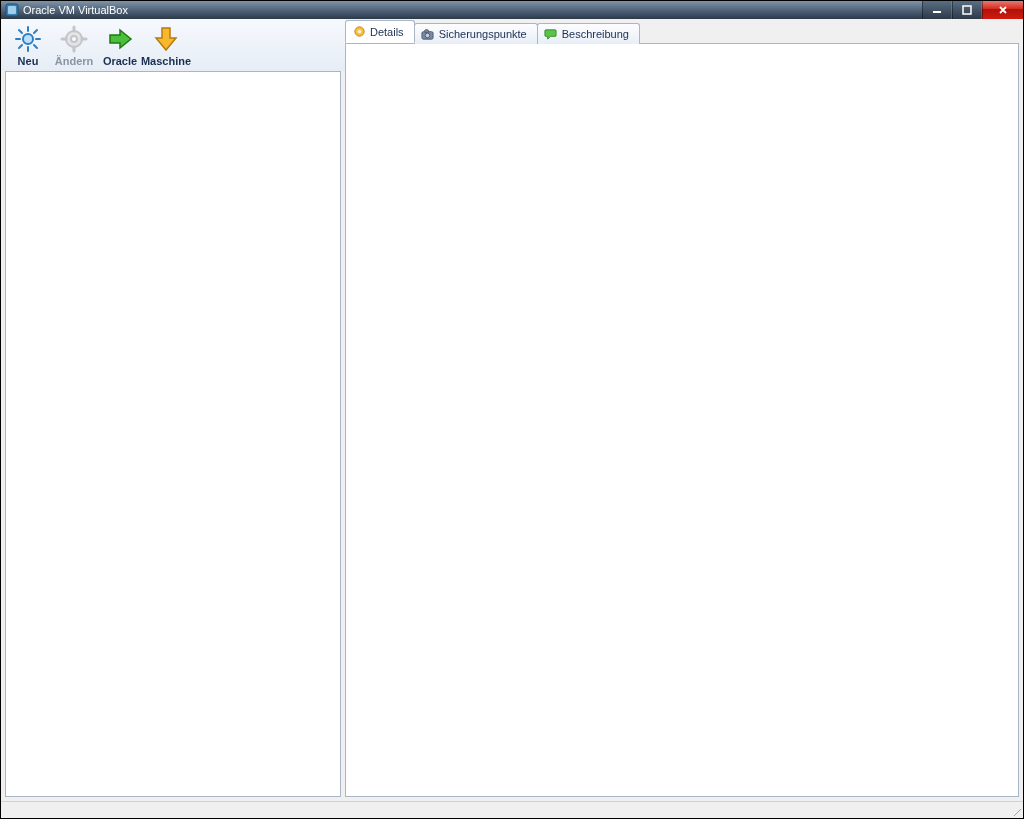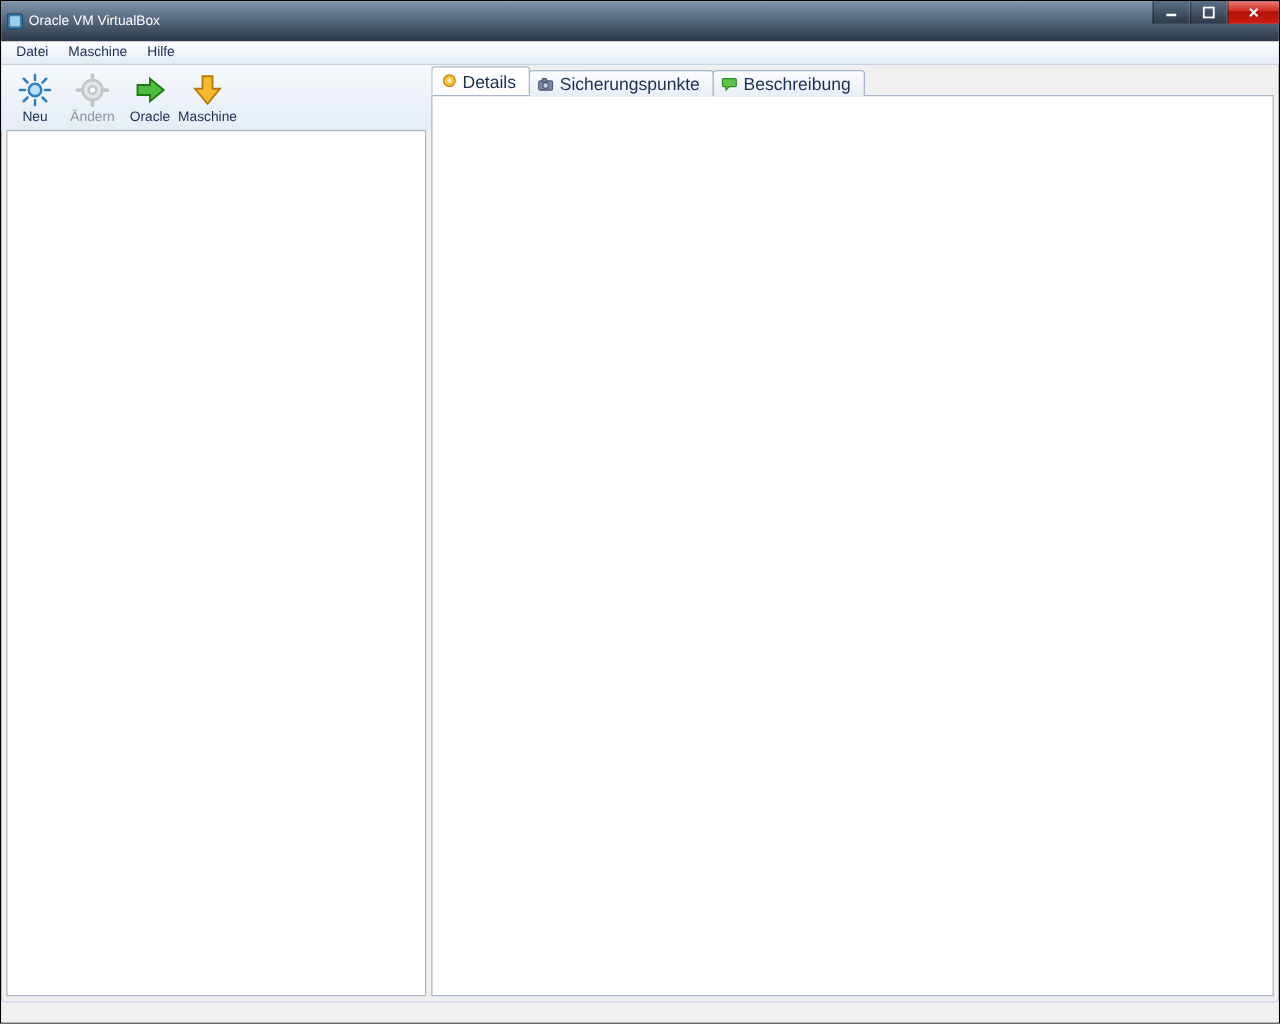--- a/index.html
+++ b/index.html
@@ -16,21 +16,21 @@
   .window {
     width: 1024px;
     height: 819px;
     display: flex;
     flex-direction: column;
     border: 1px solid #000;
     box-sizing: border-box;
     background: #f0f0f0;
   }
   .titlebar {
-    height: 32px;
+    height: 18px;
     background: linear-gradient(to bottom, #7f93a9 0%, #5a6e84 40%, #2c3948 100%);
     color: #fff;
     display: flex;
     align-items: center;
     padding: 0 4px;
     position: relative;
   }
   .titlebar .title-icon {
     width: 14px;
     height: 14px;
@@ -107,21 +107,21 @@
     cursor: default;
   }
   .tbtn .ico {
     width: 28px;
     height: 28px;
     display: flex;
     align-items: center;
     justify-content: center;
     margin-bottom: 2px;
   }
-  .tbtn .lbl { font-size:11px; color:#1b2f52; white-space:nowrap; }
+  .tbtn .lbl { font-size:11px; color:#1b2f52; white-space:nowrap;font-weight:bold; }
   .tbtn.disabled .lbl { color:#8a94a3; }
   .tbtn.disabled svg { filter: grayscale(100%); opacity:0.55; }
   .left-pane {
     width: 336px;
     background: #fff;
     border: 1px solid #aab5c4;
     box-sizing: border-box;
   }
   .right-pane {
     flex: 1;
@@ -140,21 +140,21 @@
     padding: 0 10px 0 6px;
     display: flex;
     align-items: center;
     gap: 4px;
     border: 1px solid #a9b6c7;
     border-bottom: none;
     border-top-left-radius: 3px;
     border-top-right-radius: 3px;
     background: linear-gradient(to bottom, #fdfdfe, #e8eef7);
     margin-right: -1px;
-    font-size: 14px;
+    font-size: 11px;
     color: #1b2f52;
     position: relative;
     top: 1px;
     cursor: default;
   }
   .tab.active {
     background: #fff;
     z-index: 2;
     height: 21px;
     top: 0;
@@ -209,25 +209,20 @@
           </svg>
       </div>
       <div class="win-btn close">
         <svg class="glyph" width="10" height="10">
             <path d="M2 2 L8 8 M8 2 L2 8" stroke="#fff" stroke-width="1.8"></path>
           </svg>
       </div>
     </div>
   </div>
 
-  <div class="menubar">
-    <span class="menuitem">Datei</span>
-    <span class="menuitem">Maschine</span>
-    <span class="menuitem">Hilfe</span>
-  </div>
 
   <div style="flex:1; display:flex; flex-direction:row; min-height:0;">
 
     <div style="display:flex; flex-direction:column; width:344px;">
       <div class="toolbar-area" style="border-bottom:none;">
         <div class="toolbar-row">
 
           <div class="tbtn">
             <span class="ico">
               <svg width="28" height="28" viewBox="0 0 28 28">

